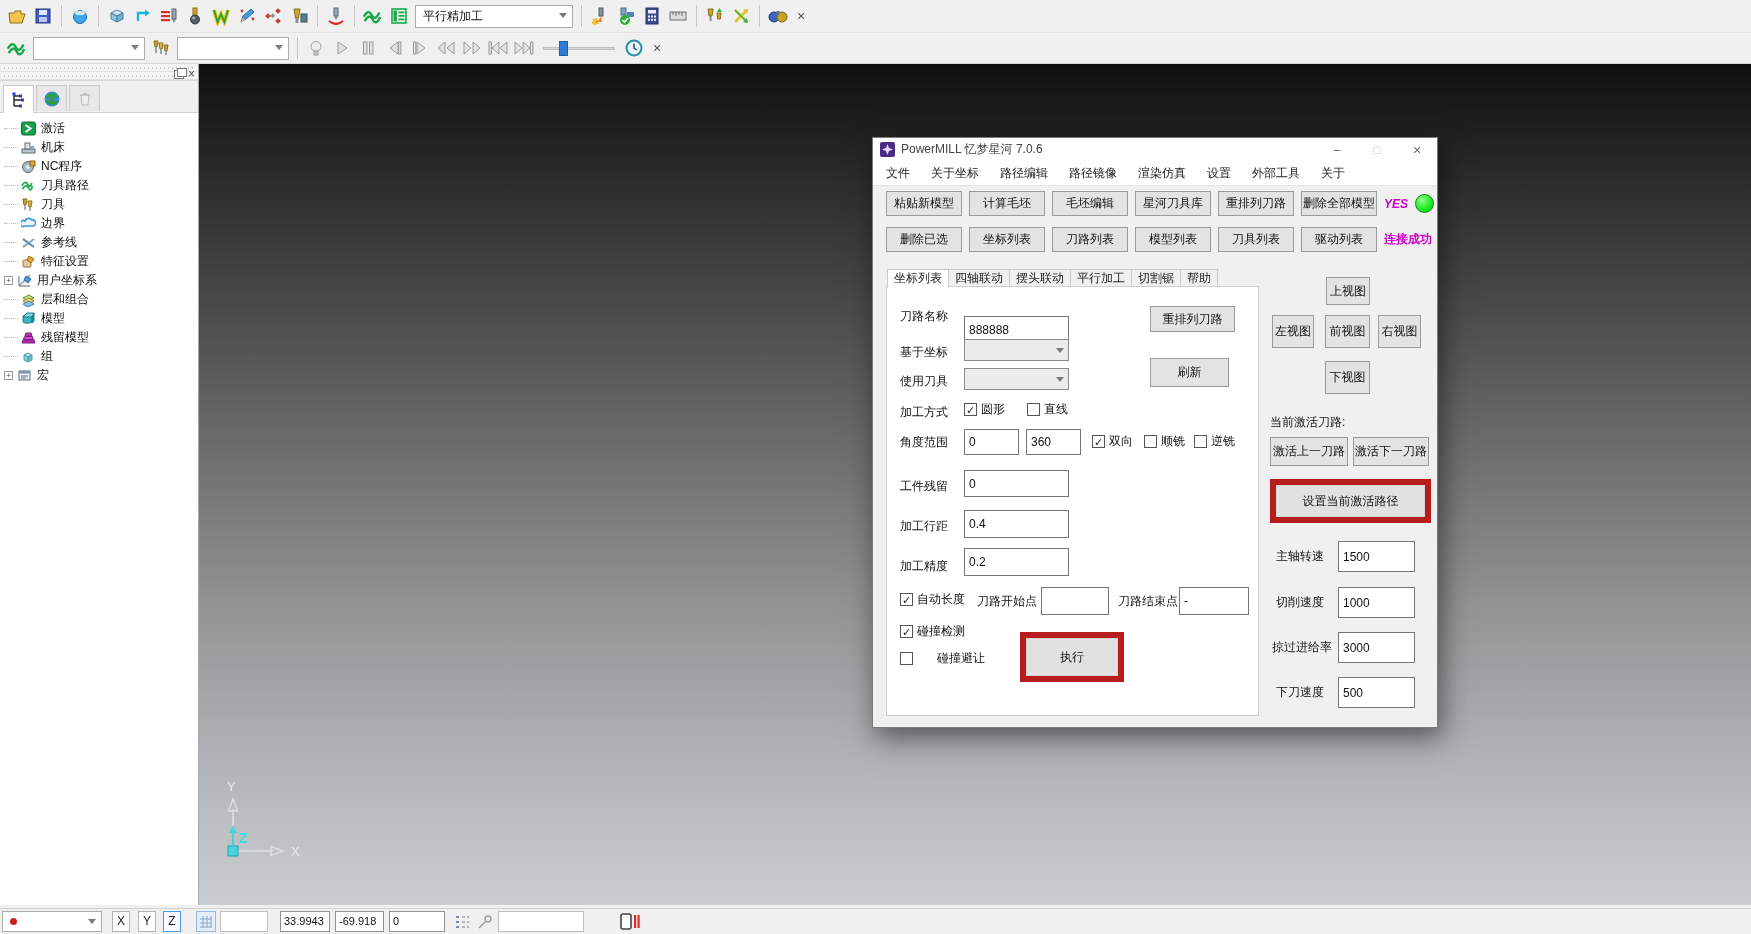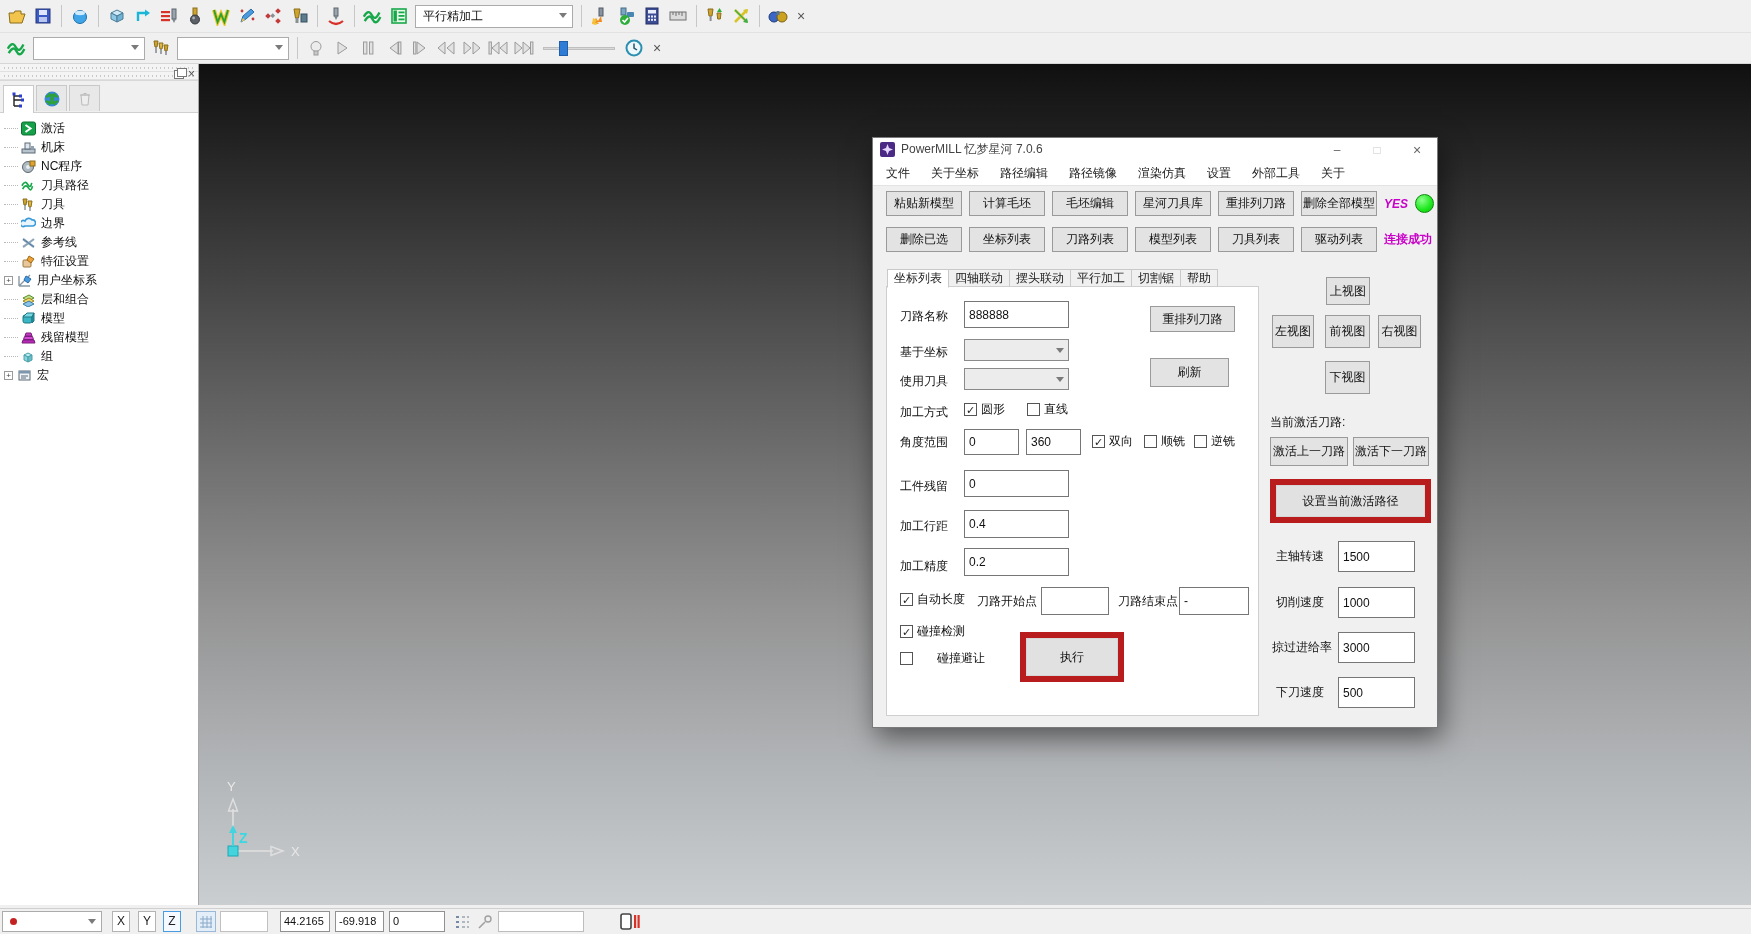--- a/index.html
+++ b/index.html
@@ -588,21 +588,21 @@
     <div class="tab active">坐标列表</div>
     <div class="tab">四轴联动</div>
     <div class="tab">摆头联动</div>
     <div class="tab">平行加工</div>
     <div class="tab">切割锯</div>
     <div class="tab">帮助</div>
   </div>
 
   <div class="panel">
     <span class="flabel" style="left:13px; top:21px;">刀路名称</span>
-    <input class="tin" style="left: 77px; top: 14px; width: 105px; height: 27px;" value="888888">
+    <input class="tin" style="left: 77px; top: 29px; width: 105px; height: 27px;" value="888888">
     <div class="btn" style="position:absolute; left:263px; top:19px; width:85px; height:26px;">重排列刀路</div>
 
     <span class="flabel" style="left:13px; top:57px;">基于坐标</span>
     <div class="fcombo" style="left:77px; top:52px; width:105px; height:22px;">
         <span class="chev"></span>
       </div>
     <div class="btn" style="position:absolute; left:263px; top:56px; width:79px; height:29px;margin-top:15px;">刷新</div>
 
     <span class="flabel" style="left:13px; top:86px;">使用刀具</span>
     <div class="fcombo" style="left:77px; top:81px; width:105px; height:22px;">
@@ -693,21 +693,21 @@
   </div>
   <div class="sb-item axisbtn" style="left:112px;">X</div>
   <div class="sb-item axisbtn" style="left:138px;">Y</div>
   <div class="sb-item axisbtn" style="left:163px; border:1px solid #4a9ce0; background:#f4faff;">Z</div>
   <div class="sb-item" style="left:196px; width:20px; border:1px solid #9ab8d8; background:#e4eef8; display:flex; align-items:center; justify-content:center;">
     <svg width="14" height="14">
         <path d="M1 4h12M1 8h12M1 12h12M4 1v12M8 1v12M12 1v12" stroke="#8aa8c8" stroke-width="1"></path>
       </svg>
   </div>
   <input class="sb-item coordbox" style="left: 220px; width: 48px; border-color: rgb(192, 192, 192);" value="">
-  <div class="sb-item coordbox" style="left:280px; width:50px;">44.2165</div>
+  <div class="sb-item coordbox" style="left:280px; width:50px;">33.9943</div>
   <div class="sb-item coordbox" style="left:335px; width:49px;">-69.918</div>
   <div class="sb-item coordbox" style="left:389px; width:56px;">0</div>
   <div class="sb-item" style="left:455px; top:5px;">
     <svg width="16" height="16">
         <path d="M1 3h3M1 8h3M1 13h3" stroke="#4a6a8a" stroke-width="1.4"></path>
         <path d="M7 3h7M7 8h7M7 13h7" stroke="#9aa4ae" stroke-width="1.4" stroke-dasharray="3 2"></path>
       </svg>
   </div>
   <div class="sb-item" style="left:477px; top:5px;">
     <svg width="16" height="16">

